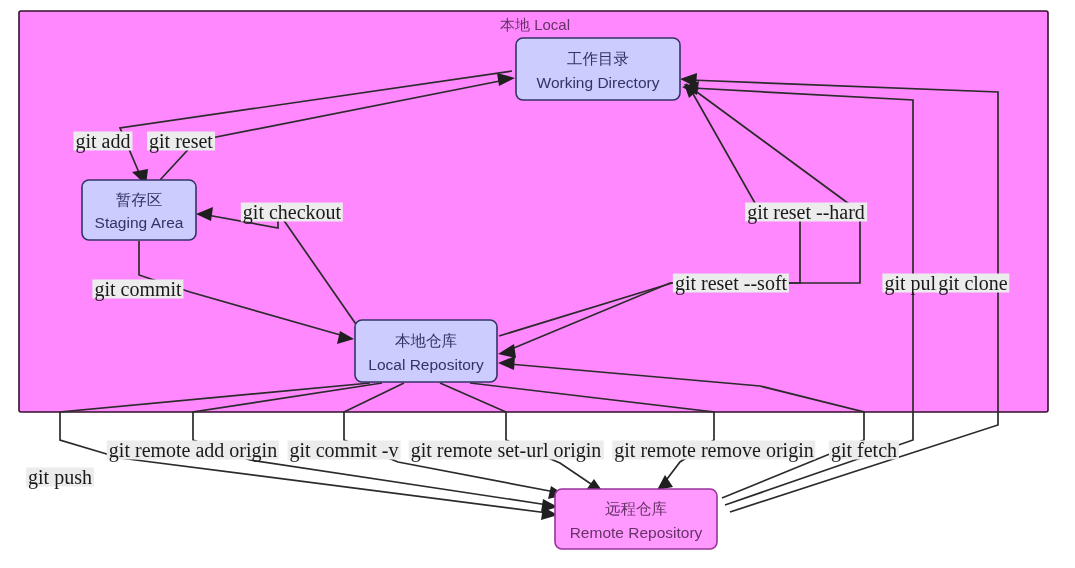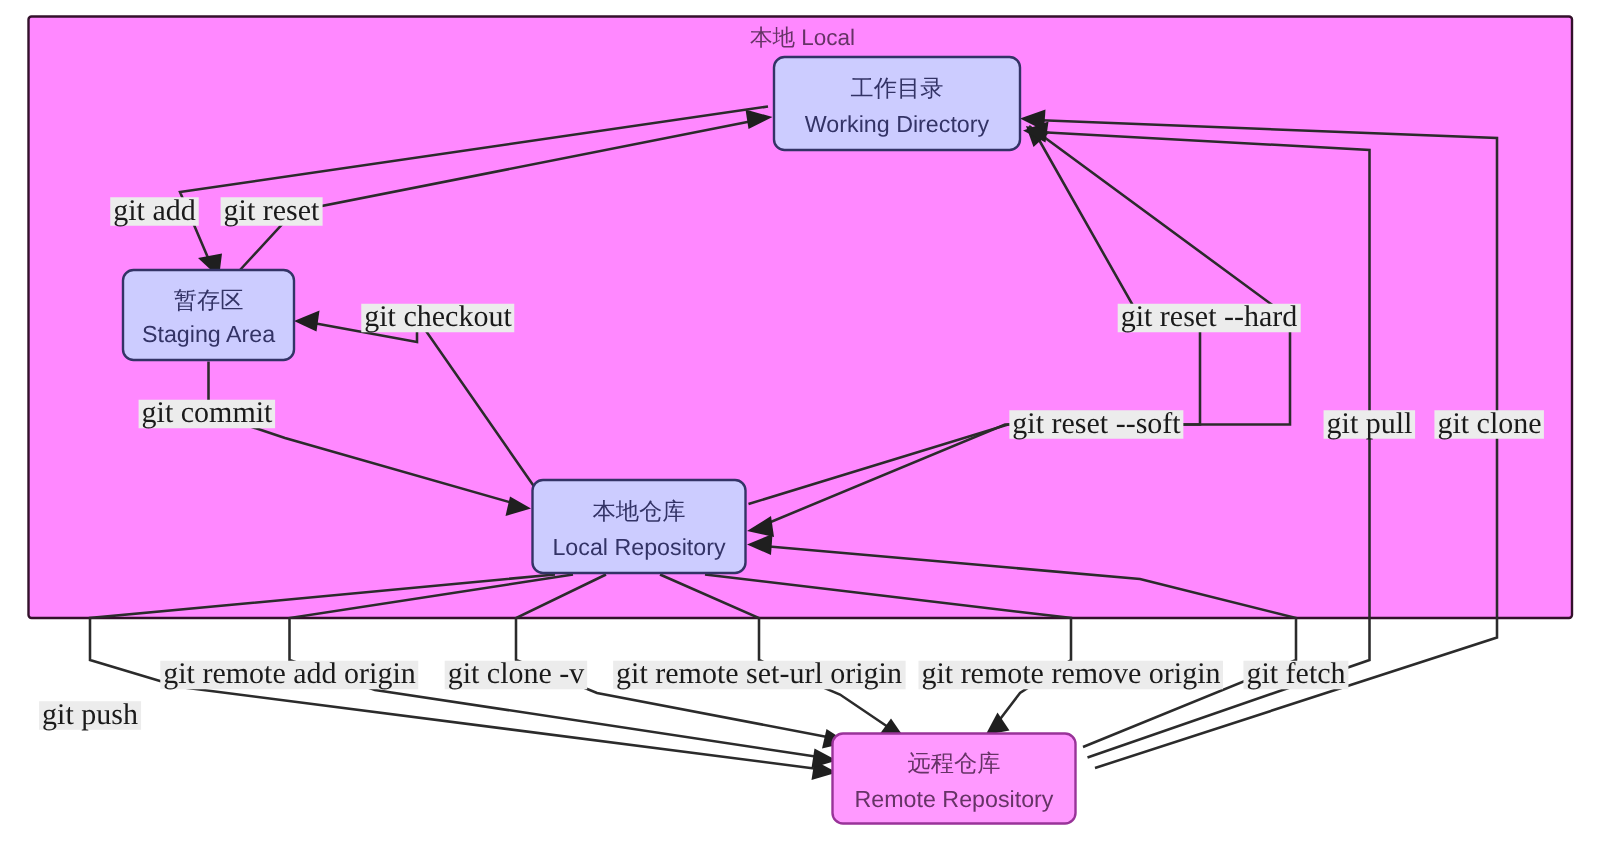--- a/index.html
+++ b/index.html
@@ -167,35 +167,35 @@
     </g>
 
   </svg>
 
   <div class="edge-label" style="left:103px; top:141px;">git add</div>
 
   <div class="edge-label" style="left:181px; top:141px;">git reset</div>
 
   <div class="edge-label" style="left:279px; top:212px;margin-left:13px;">git checkout</div>
 
-  <div class="edge-label" style="left:138px; top:276px;text-align:right;">git commit</div>
+  <div class="edge-label" style="left:138px; top:289px;text-align:right;">git commit</div>
 
   <div class="edge-label" style="left:806px; top:212px;">git reset --hard</div>
 
   <div class="edge-label" style="left:731px; top:283px;">git reset --soft</div>
 
   <div class="edge-label" style="left:913px; top:283px;">git pull</div>
 
-  <div class="edge-label" style="left:993px; top:283px;">git clone</div>
+  <div class="edge-label" style="left:973px; top:283px;">git clone</div>
 
   <div class="edge-label" style="left:60px; top:450px;margin-top:27px;">git push</div>
 
   <div class="edge-label" style="left:193px; top:450px;">git remote add origin</div>
 
-  <div class="edge-label" style="left:344px; top:450px;">git clone -v</div>
+  <div class="edge-label" style="left:344px; top:450px;">git commit -v</div>
 
   <div class="edge-label" style="left:506px; top:450px;">git remote set-url origin</div>
 
   <div class="edge-label" style="left:714px; top:450px;">git remote remove origin</div>
 
   <div class="edge-label" style="left:864px; top:450px;">git fetch</div>
 
 
 </div>
 

